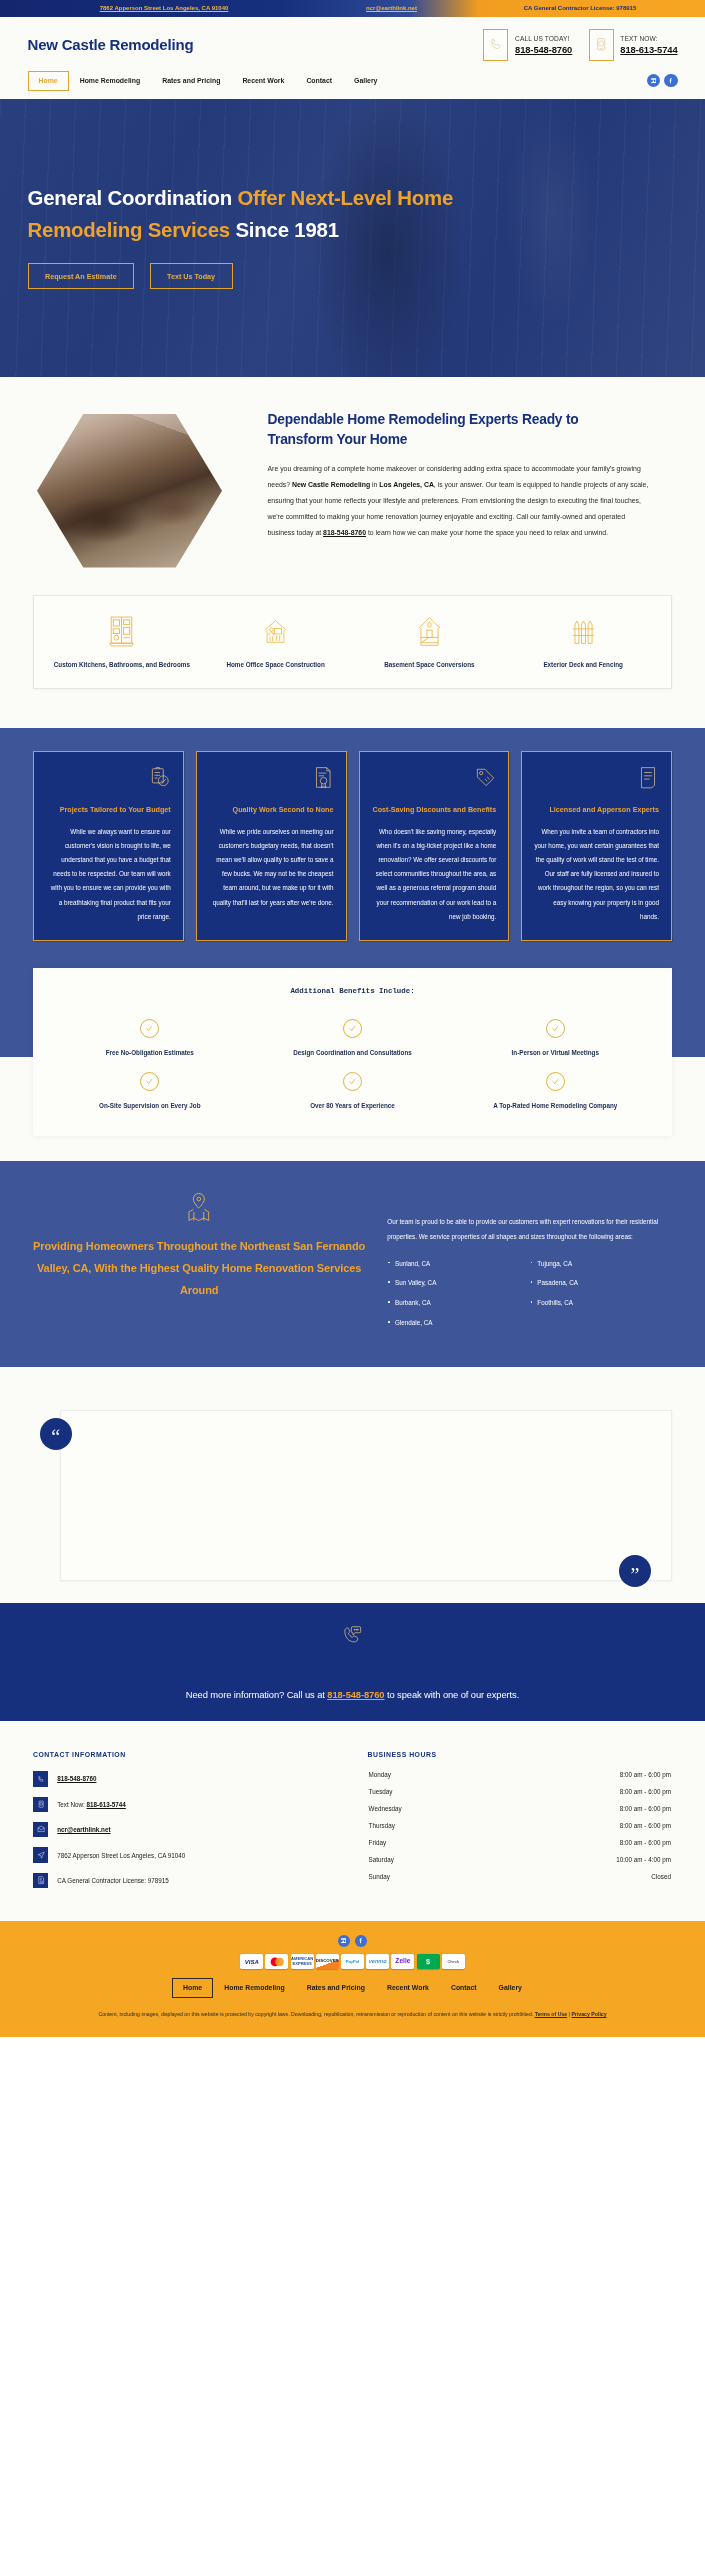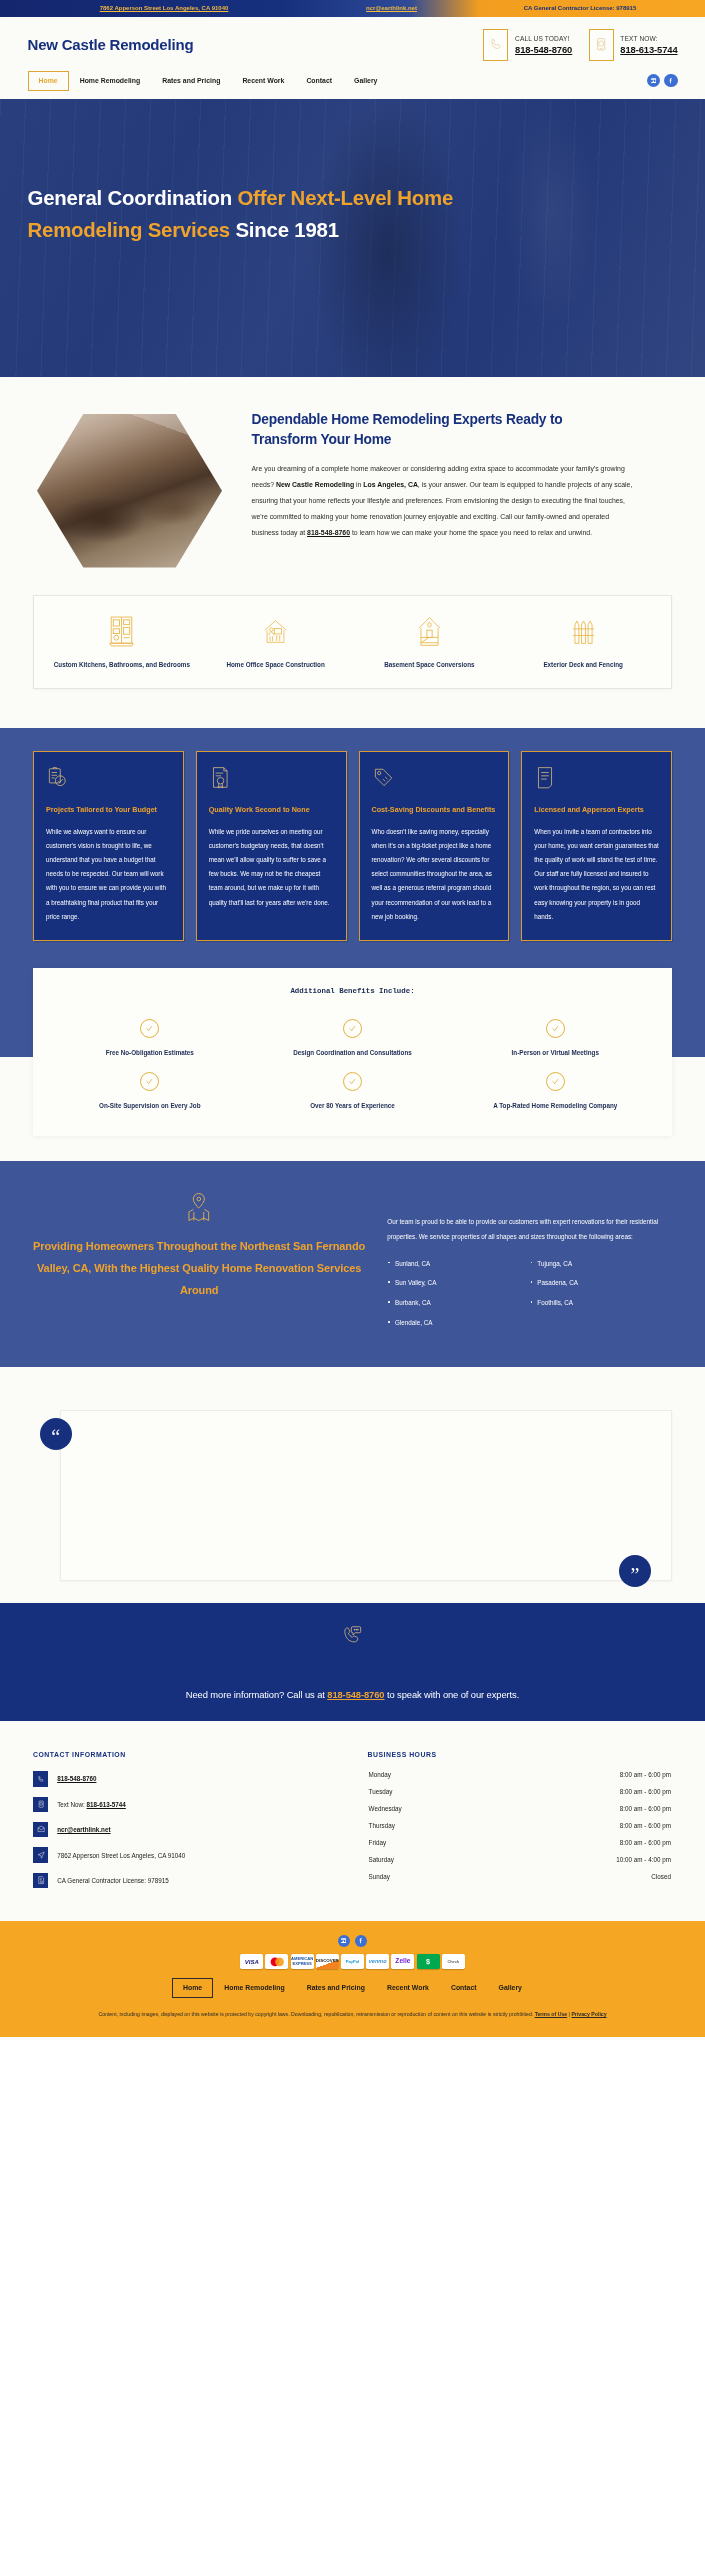--- a/index.html
+++ b/index.html
@@ -68,21 +68,21 @@
   .hero h1{font-size:20.4px;line-height:1.55;font-weight:bold;color:#ffffff;max-width:507px;letter-spacing:-0.2px;}
   .hero h1 .hl{color:#f0a32a;}
   .hero-btns{display:flex;gap:15.4px;margin-top:16.5px;}
   .hero-btn{
     border:0.6px solid #e0a530;color:#e8ad3f;font-size:7.2px;font-weight:bold;
     padding:7.7px 16.5px;background:transparent;display:inline-block;
   }
 
   
   .intro-sec{background:#fbfbf7;padding:31px 0 5.5px;}
-  .intro-inner{width:650px;margin:0 auto;display:flex;gap:20px;align-items:flex-start;}
+  .intro-inner{width:650px;margin:0 auto;display:flex;gap:36px;align-items:flex-start;}
   .hexwrap{flex:0 0 204px;height:165px;position:relative;display:flex;align-items:center;justify-content:center;}
   .hex{
     width:185px;height:160px;
     clip-path:polygon(25% 2%,75% 2%,100% 50%,75% 98%,25% 98%,0% 50%);
     background:
       linear-gradient(160deg,#d8ccbe 0%,#b9a390 18%,#7a5f48 40%,#4a3628 55%,#8f7a62 72%,#c7b6a2 100%);
     position:relative;
   }
   .hex:after{
     content:"";position:absolute;inset:0;
@@ -106,20 +106,21 @@
   .svc-item .lbl{font-size:6.3px;font-weight:bold;color:#1b2a52;margin-top:8.8px;line-height:2;}
 
   
   .why{background:#3e5597;padding:0 0 26.5px;}
   .why-head{background:#16307e;padding:14.3px 0;text-align:center;}
   .why-head h2{font-size:10.5px;font-weight:bold;color:#f0a32a;letter-spacing:-0.1px;}
   .why-cards{width:639px;margin:0 auto;display:flex;gap:12px;padding-top:23px;}
   .wcard{
     flex:1;background:#16307e;border:0.6px solid #d99b36;padding:14.3px 12px 16.5px;
     box-shadow:1.1px 1.1px 0 rgba(0,0,0,0.15);
+    text-align:right;
   }
   .wcard .wicon{height:30px;}
   .wcard .wicon svg{width:22px;height:24px;}
   .wcard h3{font-size:7.2px;color:#f0a32a;font-weight:bold;line-height:2.1;margin-top:5.5px;}
   .wcard p{font-size:6.3px;color:#ffffff;line-height:2.25;margin-top:7.7px;}
 
   
   .ben-sec{background:linear-gradient(180deg,#3e5597 0%,#3e5597 46%,#fbfbf7 46%,#fbfbf7 100%);padding:0 0 25px;}
   .ben-box{width:639px;margin:0 auto;background:#fdfdf9;box-shadow:0 1.1px 5.5px rgba(0,0,0,.07);padding:19px 15.4px 22px;}
   .ben-title{text-align:center;font-size:7.4px;font-weight:bold;color:#1b2a52;font-family:Liberation Mono, monospace;}
@@ -255,20 +256,24 @@
             <path d="M14 7h2V4h-2.4C11.4 4 10 5.4 10 7.6V9H8v3h2v9h3v-9h2.3l.4-3H13V7.8c0-.5.3-.8 1-.8z"></path>
           </svg>
       </a>
     </div>
   </div>
 </div>
 
 <div class="hero">
   <div class="hero-inner">
     <h1><span>General Coordination </span><span class="hl">Offer Next-Level Home Remodeling Services</span><span> Since 1981</span></h1>
+    <div class="hero-btns">
+      <a class="hero-btn">Request An Estimate</a>
+      <a class="hero-btn">Text Us Today</a>
+    </div>
   </div>
 </div>
 
 <div class="intro-sec">
   <div class="intro-inner">
     <div class="hexwrap">
         <div class="hex"></div>
       </div>
     <div class="intro-body">
       <h2>Dependable Home Remodeling Experts Ready to Transform Your Home</h2>

